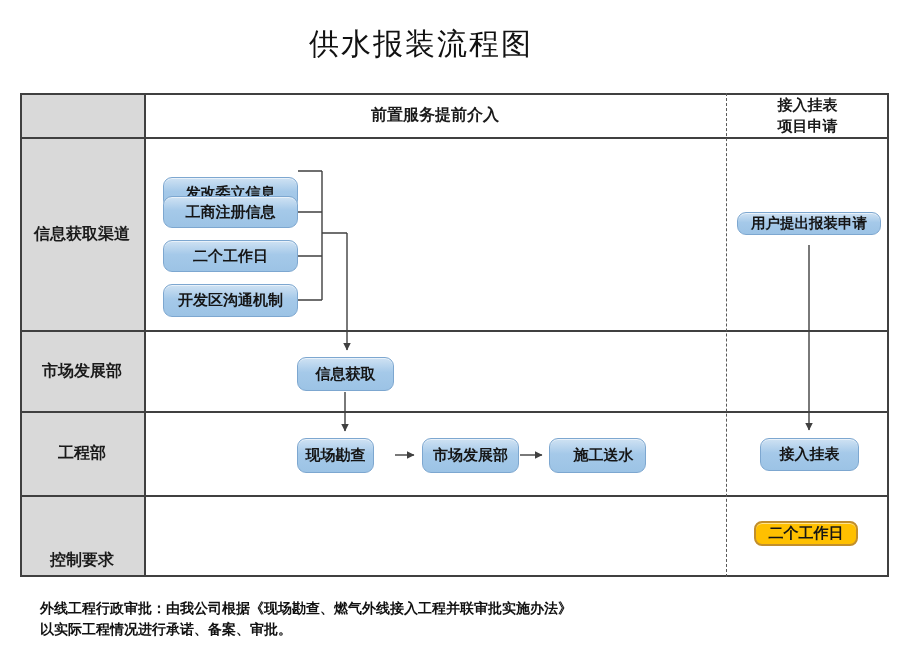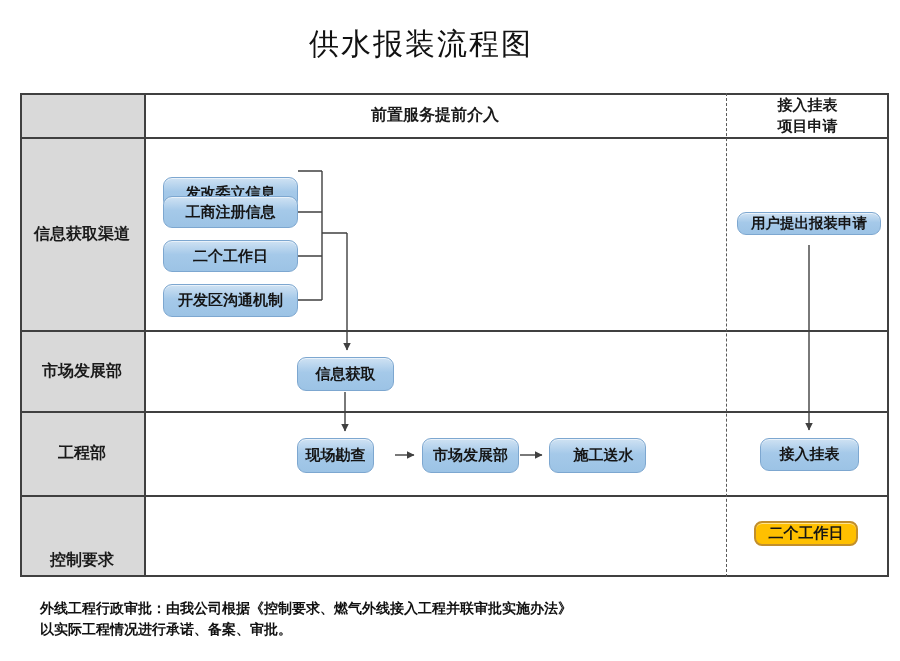--- a/index.html
+++ b/index.html
@@ -96,17 +96,17 @@
 
   <div class="abs node" style="left:297px;top:438px;width:77px;height:35px;">现场勘查</div>
   <div class="abs node" style="left:422px;top:438px;width:97px;height:35px;">市场发展部</div>
   <div class="abs node" style="left:549px;top:438px;width:97px;height:35px;padding-left:12px;">施工送水</div>
 
   <div class="abs node" style="left:737px;top:212px;width:144px;height:23px;font-size:14.5px;">用户提出报装申请</div>
   <div class="abs node" style="left:760px;top:438px;width:99px;height:33px;">接入挂表</div>
   <div class="abs node highlight" style="left:754px;top:521px;width:104px;height:25px;">二个工作日</div>
 
   <div class="abs footnote" style="top:598px;">
-    <div>外线工程行政审批：由我公司根据《控制要求、燃气外线接入工程并联审批实施办法》</div>
+    <div>外线工程行政审批：由我公司根据《现场勘查、燃气外线接入工程并联审批实施办法》</div>
     <div>以实际工程情况进行承诺、备案、审批。</div>
   </div>
 
 </div>
 
 </body></html>

